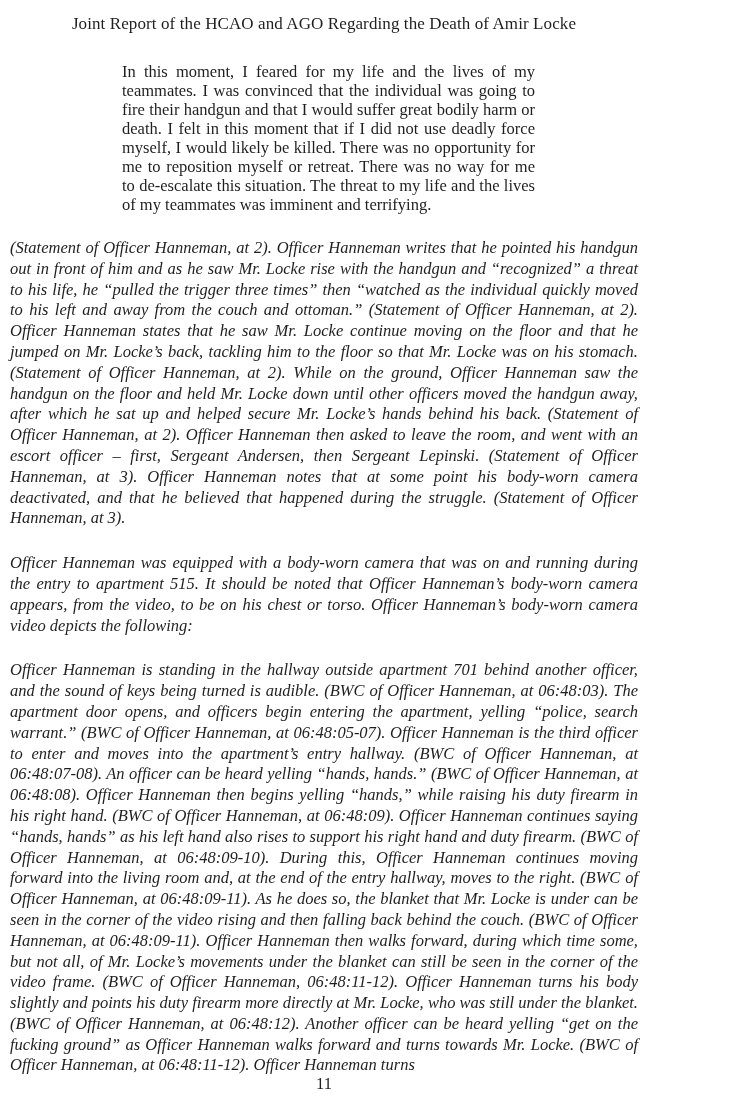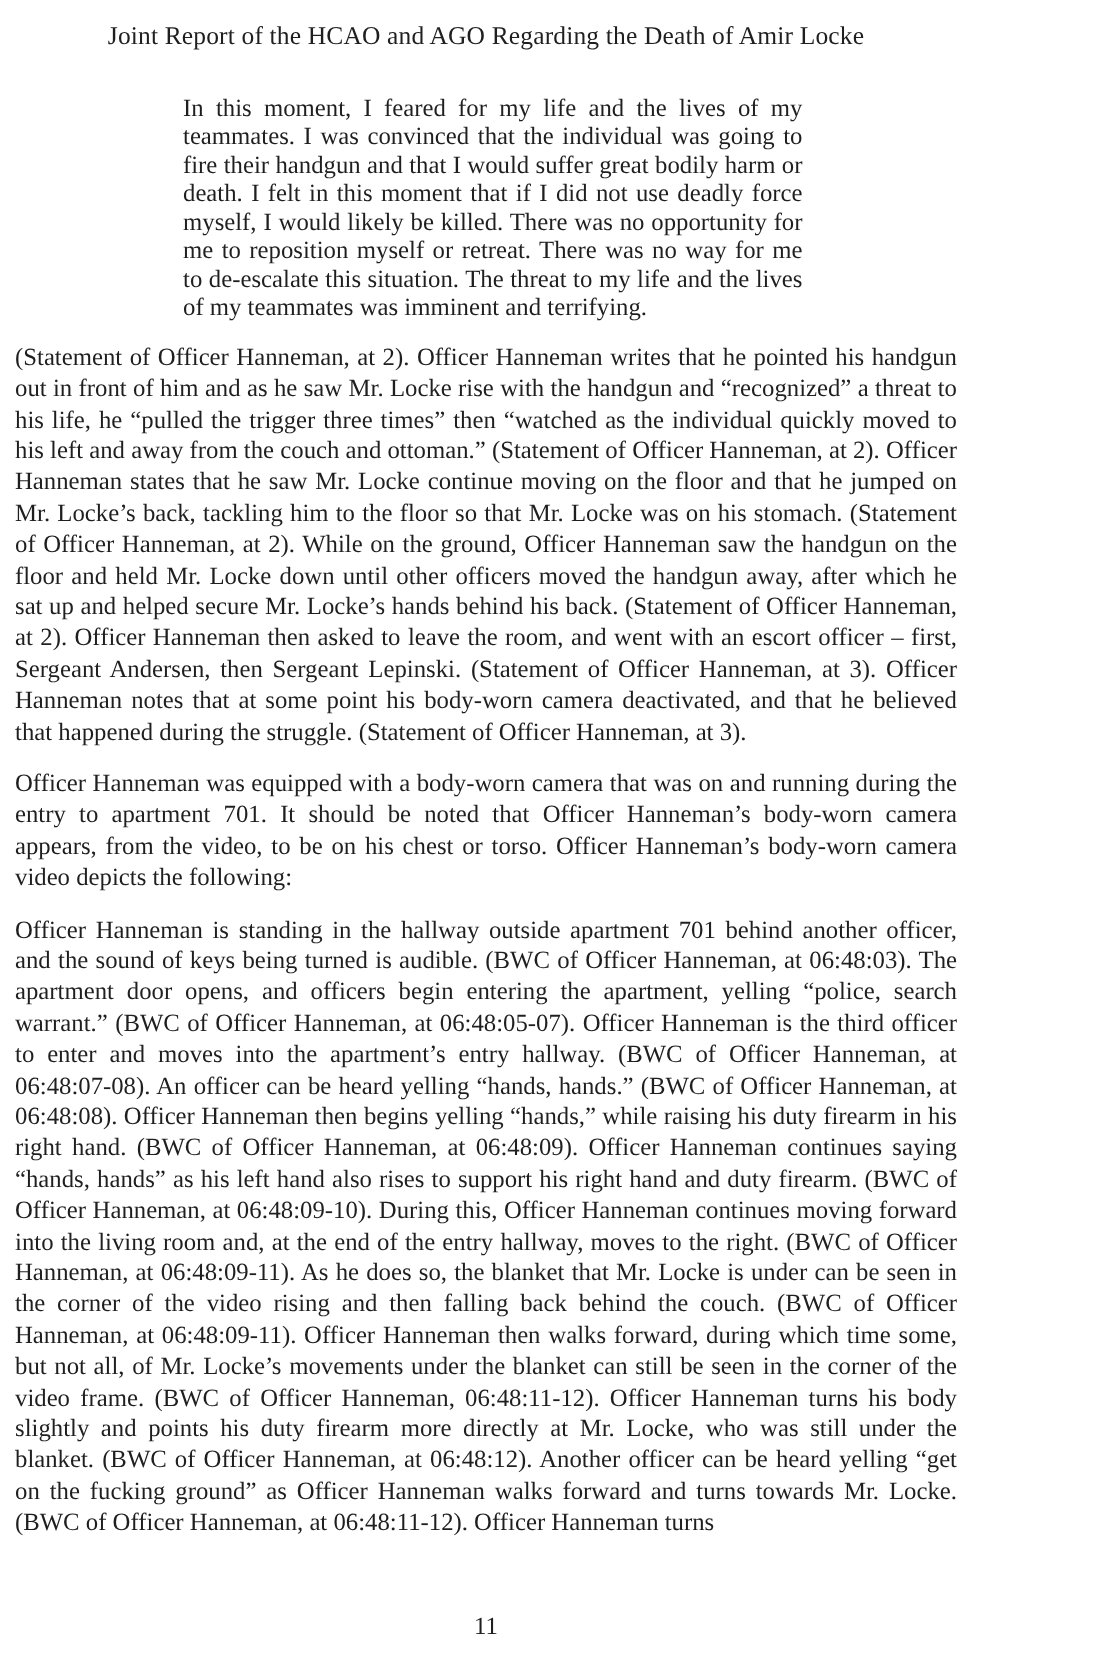--- a/index.html
+++ b/index.html
@@ -24,24 +24,25 @@
     line-height: 21px;
     letter-spacing: 0.1px;
   }
   .block-quote {
     margin: 28px 113px 0 122px;
     text-align: justify;
     font-size: 16.5px;
     line-height: 19px;
   }
   .para {
-    margin: 14px 10px 0 10px;
+    margin: 24px 10px 0 10px;
     text-align: justify;
     font-size: 16.5px;
     line-height: 20.8px;
+    font-style: italic;
   }
   .page-footer {
     position: absolute;
     left: 0;
     right: 0;
     top: 1074px;
     text-align: center;
     font-size: 16.5px;
   }
 </style>
@@ -49,19 +50,19 @@
 <body>
 
 <div class="page">
 
   <div class="doc-title">Joint Report of the HCAO and AGO Regarding the Death of Amir Locke</div>
 
   <div class="block-quote">In this moment, I feared for my life and the lives of my teammates. I was convinced that the individual was going to fire their handgun and that I would suffer great bodily harm or death. I felt in this moment that if I did not use deadly force myself, I would likely be killed. There was no opportunity for me to reposition myself or retreat. There was no way for me to de-escalate this situation. The threat to my life and the lives of my teammates was imminent and terrifying.</div>
 
   <p class="para">(Statement of Officer Hanneman, at 2). Officer Hanneman writes that he pointed his handgun out in front of him and as he saw Mr. Locke rise with the handgun and “recognized” a threat to his life, he “pulled the trigger three times” then “watched as the individual quickly moved to his left and away from the couch and ottoman.” (Statement of Officer Hanneman, at 2). Officer Hanneman states that he saw Mr. Locke continue moving on the floor and that he jumped on Mr. Locke’s back, tackling him to the floor so that Mr. Locke was on his stomach. (Statement of Officer Hanneman, at 2). While on the ground, Officer Hanneman saw the handgun on the floor and held Mr. Locke down until other officers moved the handgun away, after which he sat up and helped secure Mr. Locke’s hands behind his back. (Statement of Officer Hanneman, at 2). Officer Hanneman then asked to leave the room, and went with an escort officer – first, Sergeant Andersen, then Sergeant Lepinski. (Statement of Officer Hanneman, at 3). Officer Hanneman notes that at some point his body-worn camera deactivated, and that he believed that happened during the struggle. (Statement of Officer Hanneman, at 3).</p>
 
-  <p class="para">Officer Hanneman was equipped with a body-worn camera that was on and running during the entry to apartment 701. It should be noted that Officer Hanneman’s body-worn camera appears, from the video, to be on his chest or torso. Officer Hanneman’s body-worn camera video depicts the following:</p>
+  <p class="para">Officer Hanneman was equipped with a body-worn camera that was on and running during the entry to apartment 515. It should be noted that Officer Hanneman’s body-worn camera appears, from the video, to be on his chest or torso. Officer Hanneman’s body-worn camera video depicts the following:</p>
 
   <p class="para">Officer Hanneman is standing in the hallway outside apartment 701 behind another officer, and the sound of keys being turned is audible. (BWC of Officer Hanneman, at 06:48:03). The apartment door opens, and officers begin entering the apartment, yelling “police, search warrant.” (BWC of Officer Hanneman, at 06:48:05-07). Officer Hanneman is the third officer to enter and moves into the apartment’s entry hallway. (BWC of Officer Hanneman, at 06:48:07-08). An officer can be heard yelling “hands, hands.” (BWC of Officer Hanneman, at 06:48:08). Officer Hanneman then begins yelling “hands,” while raising his duty firearm in his right hand. (BWC of Officer Hanneman, at 06:48:09). Officer Hanneman continues saying “hands, hands” as his left hand also rises to support his right hand and duty firearm. (BWC of Officer Hanneman, at 06:48:09-10). During this, Officer Hanneman continues moving forward into the living room and, at the end of the entry hallway, moves to the right. (BWC of Officer Hanneman, at 06:48:09-11). As he does so, the blanket that Mr. Locke is under can be seen in the corner of the video rising and then falling back behind the couch. (BWC of Officer Hanneman, at 06:48:09-11). Officer Hanneman then walks forward, during which time some, but not all, of Mr. Locke’s movements under the blanket can still be seen in the corner of the video frame. (BWC of Officer Hanneman, 06:48:11-12). Officer Hanneman turns his body slightly and points his duty firearm more directly at Mr. Locke, who was still under the blanket. (BWC of Officer Hanneman, at 06:48:12). Another officer can be heard yelling “get on the fucking ground” as Officer Hanneman walks forward and turns towards Mr. Locke. (BWC of Officer Hanneman, at 06:48:11-12). Officer Hanneman turns</p>
 
   <div class="page-footer">11</div>
 
 </div>
 
 </body></html>

